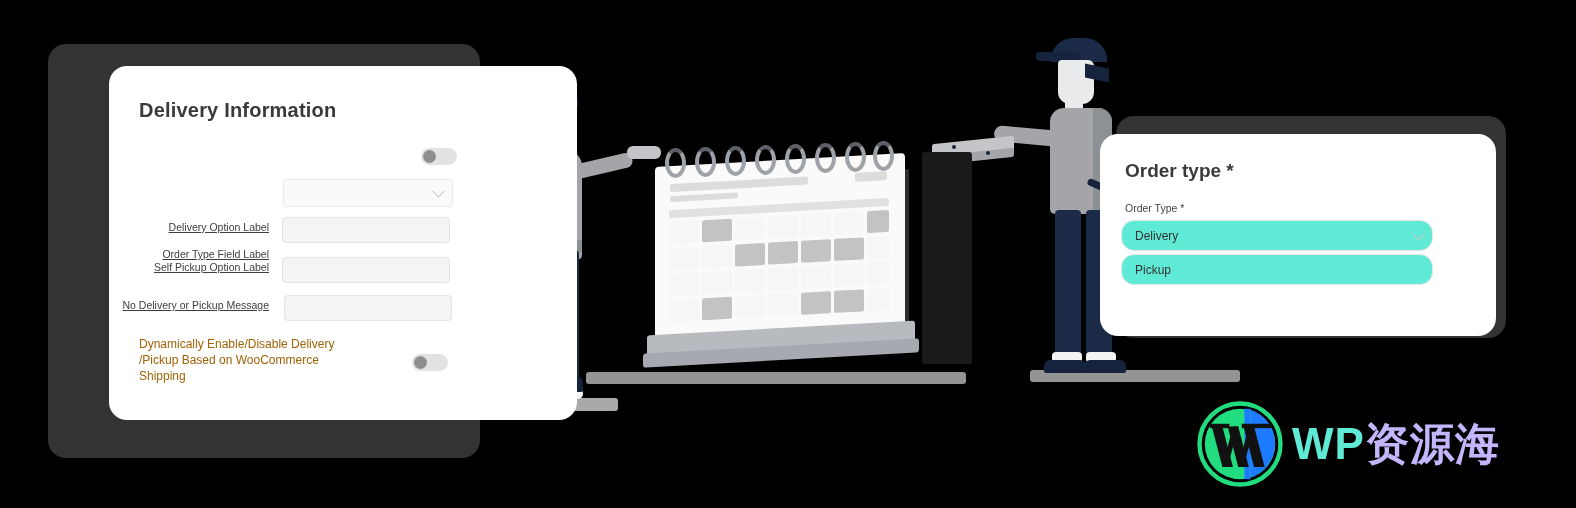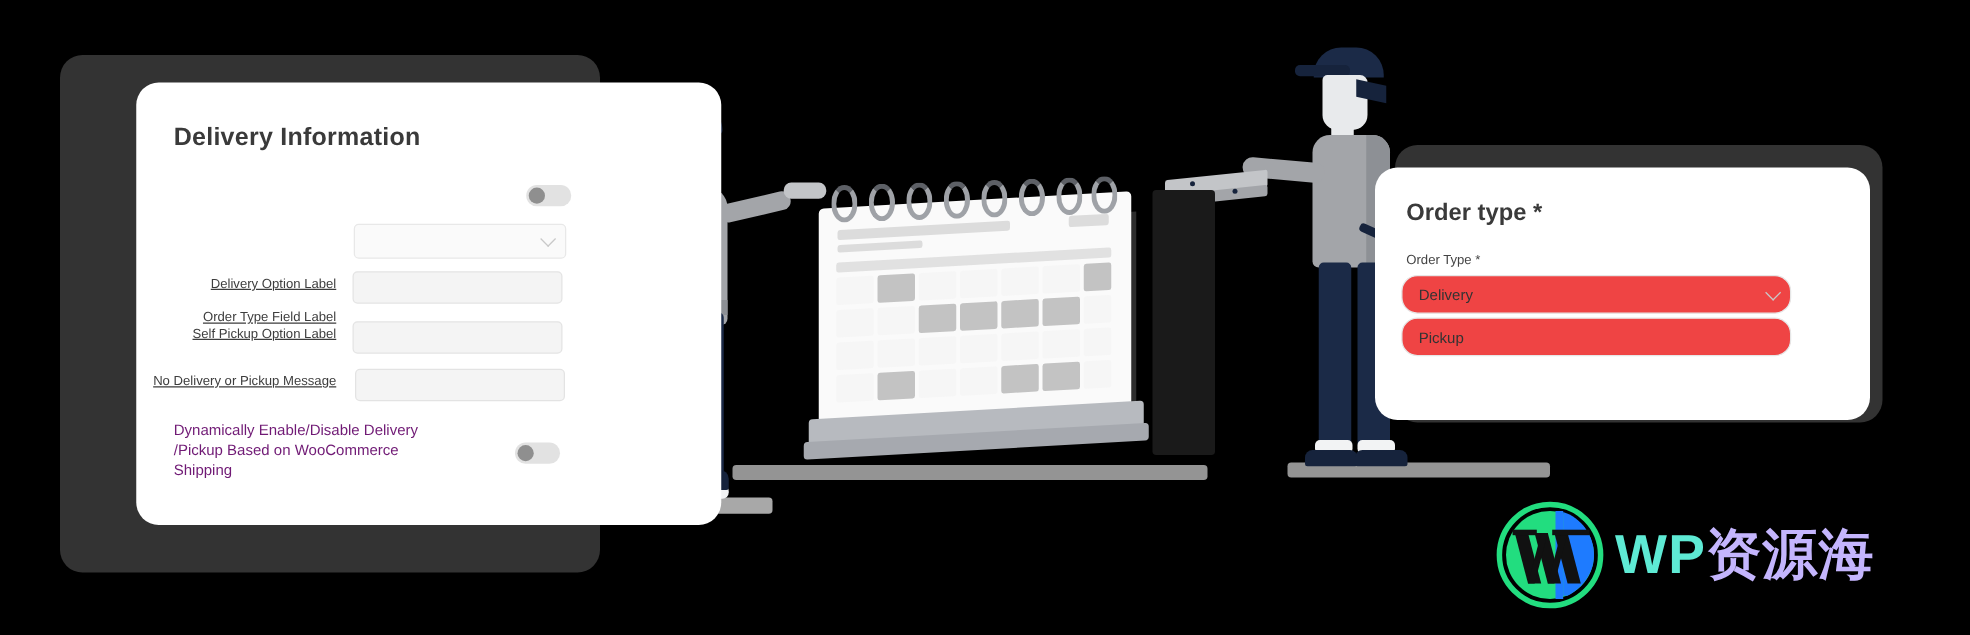--- a/index.html
+++ b/index.html
@@ -25,27 +25,27 @@
   .field{position:absolute;background:#f4f4f4;border:1px solid #e3e3e3;border-radius:4px;}
   .field.select{background:#fafafa;border-color:#e8e8e8;}
   .chev{position:absolute;right:9px;top:50%;width:8px;height:8px;
         border-right:1.4px solid #c9c9c9;border-bottom:1.4px solid #c9c9c9;
         transform:translateY(-70%) rotate(45deg);}
 
   .toggle{position:absolute;width:36px;height:17px;border-radius:9px;background:#e2e2e2;}
   .toggle .knob{position:absolute;left:2px;top:2px;width:13px;height:13px;border-radius:50%;
                 background:#8f8f8f;}
 
-  .multiline{position:absolute;font-size:12px;color:#701a75;line-height:16px;width:200px;}
+  .multiline{position:absolute;font-size:12px;color:#a16207;line-height:16px;width:200px;}
 
   
   #right-title{position:absolute;left:25px;top:26px;font-size:19px;font-weight:bold;color:#3a3a3a;}
   #right-sub{position:absolute;left:25px;top:68px;font-size:10.5px;color:#444;}
   .opt{position:absolute;left:21px;width:310px;height:29px;border-radius:13px;
-       border:1px solid #e6e6e6;background:#ef4444;}
+       border:1px solid #e6e6e6;background:#5eead4;}
   .opt .txt{position:absolute;left:13px;top:50%;transform:translateY(-50%);
             font-size:12px;color:#333;}
 
   
   #watermark{position:absolute;left:1196px;top:400px;display:flex;align-items:center;gap:8px;}
   #wm-text{font-size:44px;font-weight:bold;line-height:1;letter-spacing:1px;}
   .wm-en{color:#5eead4;}
   .wm-cn{color:#c4b5fd;}
 
   

